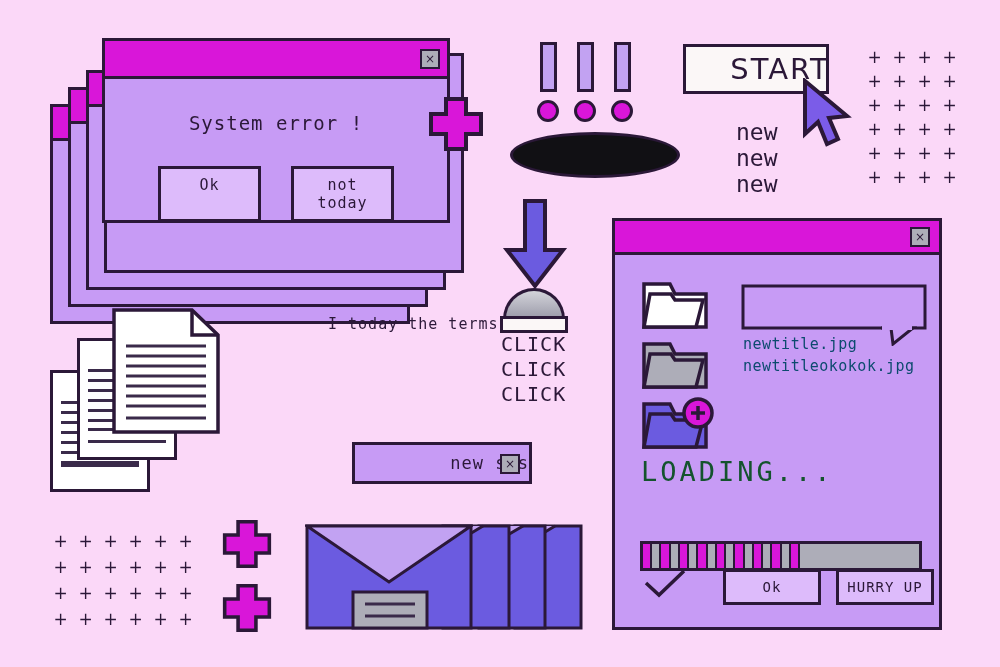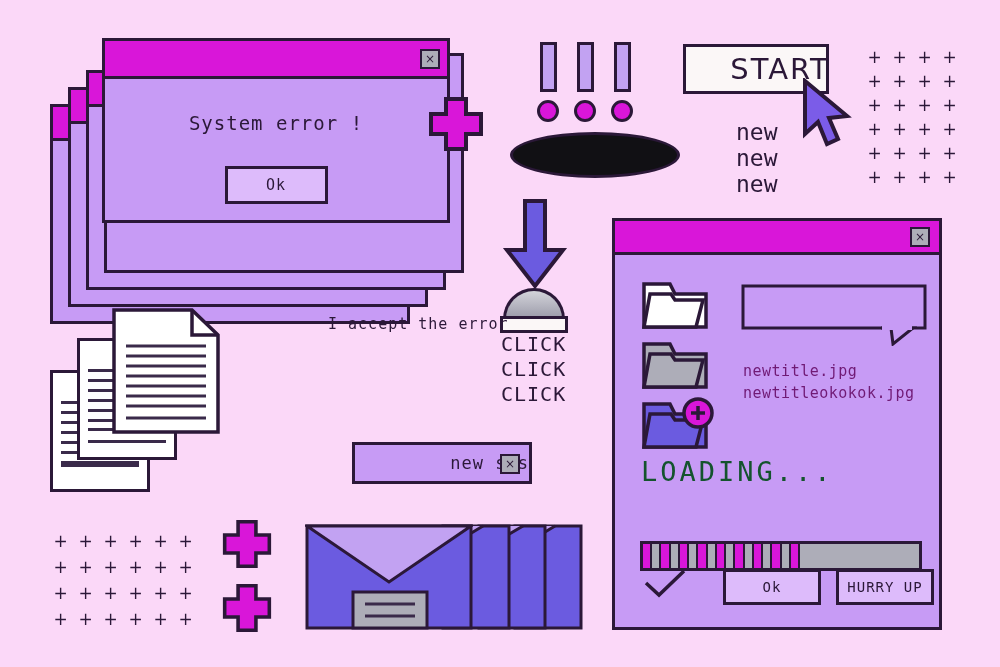--- a/index.html
+++ b/index.html
@@ -126,21 +126,21 @@
     position: relative;
   }
   .sms-label { font-size: 17px; color: #2B1838; letter-spacing: 1px; }
 
   
   .load-win { background: #C79BF5; border: 3px solid #2B1838; }
   .load-title {
     height: 34px; background: #D916D9; border-bottom: 3px solid #2B1838;
     display: flex; align-items: center; justify-content: flex-end; padding-right: 9px;
   }
-  .filelist { font-size: 15px; color: #701a75; line-height: 22px; letter-spacing: 0.5px; margin-top: 27px; }
+  .filelist { font-size: 15px; color: #0c4a6e; line-height: 22px; letter-spacing: 0.5px; }
   .loading-text { font-size: 27px; color: #14532d; letter-spacing: 3px; }
   .progress-outer { background: #ADADB8; border: 3px solid #2B1838; display: flex; position: relative; }
   .pbar-fill { display: flex; height: 100%; }
   .pstripe { height: 100%; }
 </style>
 </head>
 <body>
 
 <div id="stage">
 
@@ -159,20 +159,21 @@
       <div class="sh-bar"></div>
     </div>
 
     <div class="win-main abs" style="left:52px; top:0px; width:348px; height:185px;">
       <div class="win-title">
         <div class="closebox">×</div>
       </div>
       <div class="err-text">System error !</div>
       <div class="btn-row">
         <div class="dlg-btn" style="width:103px;">Ok</div>
+        <div class="dlg-btn" style="width:103px;">not today</div>
       </div>
     </div>
   </div>
 
   <svg class="abs" style="left:428px; top:96px;" width="56" height="56" viewBox="0 0 56 56">
     <polygon points="18,3 38,3 38,18 53,18 53,38 38,38 38,53 18,53 18,38 3,38 3,18 18,18" fill="#D916D9" stroke="#2B1838" stroke-width="4" stroke-linejoin="miter"></polygon>
   </svg>
 
   <div class="abs" style="left:540px; top:42px; display:flex; gap:18px;">
     <div style="text-align:center;">
@@ -279,21 +280,21 @@
         <line x1="14" y1="58" x2="94" y2="58"></line>
         <line x1="14" y1="68" x2="94" y2="68"></line>
         <line x1="14" y1="78" x2="94" y2="78"></line>
         <line x1="14" y1="88" x2="94" y2="88"></line>
         <line x1="14" y1="98" x2="94" y2="98"></line>
         <line x1="14" y1="110" x2="94" y2="110"></line>
       </g>
     </svg>
   </div>
 
-  <div class="terms-label abs" style="left:328px; top:315px;">I accept the error</div>
+  <div class="terms-label abs" style="left:328px; top:315px;">I today the terms</div>
 
 
   <div class="sms-bar abs" style="left:352px; top:442px; width:180px; height:42px;justify-content:flex-end;">
     <span class="sms-label">new sms</span>
     <div class="closebox" style="position:absolute; right:9px; top:9px; width:20px; height:20px;">×</div>
   </div>
 
   <div class="plusgrid abs" id="grid-bl" style="left:48px; top:528px; grid-template-columns:repeat(6,25px); grid-auto-rows:26px; align-items:center;">
       <span>+</span>
       <span>+</span>

